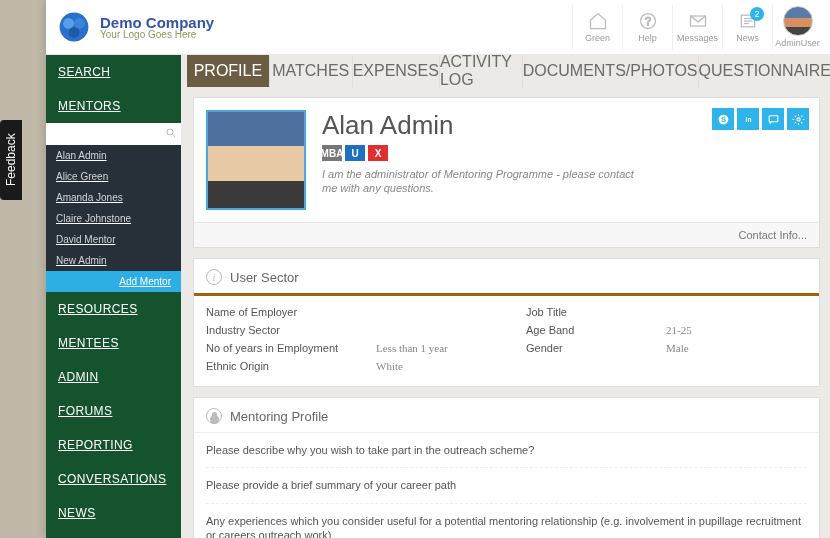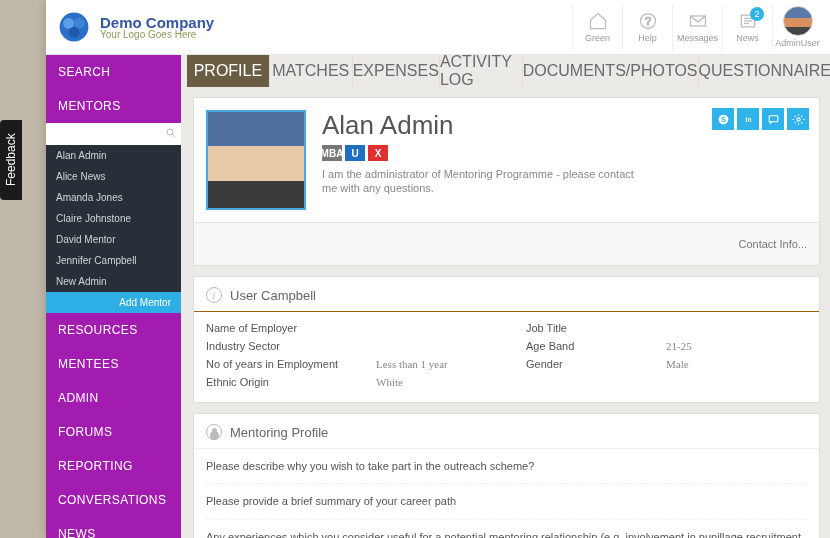--- a/index.html
+++ b/index.html
@@ -12,21 +12,21 @@
 .logo-icon { width: 36px; height: 36px; }
 .logo-text { display: flex; flex-direction: column; line-height: 1; }
 .logo-main { color: #3555a5; font-size: 15px; font-weight: 600; }
 .logo-sub { color: #8a9b5a; font-size: 10px; }
 .header-spacer { flex: 1; }
 .header-item { width: 50px; height: 45px; border-left: 1px solid #efefef; display: flex; flex-direction: column; align-items: center; justify-content: center; gap: 2px; color: #9a9a9a; font-size: 9px; cursor: pointer; position: relative; }
 .header-item svg { width: 20px; height: 20px; }
 .header-badge { position: absolute; top: 2px; right: 8px; width: 14px; height: 14px; background: #2eb4ea; color: #fff; border-radius: 50%; font-size: 9px; display: flex; align-items: center; justify-content: center; }
 .avatar { width: 30px; height: 30px; border-radius: 50%; background: linear-gradient(#5a7aa8 40%, #d89060 40% 70%, #444 70%); border: 1px solid #ccc; }
 .body { flex: 1; display: flex; overflow: hidden; }
-.sidebar { width: 135px; background: #a21caf; color: #fff; overflow-y: auto; }
+.sidebar { width: 135px; background: #14532d; color: #fff; overflow-y: auto; text-decoration: underline; }
 .side-h { padding: 10px 12px; font-size: 12px; letter-spacing: .4px; cursor: pointer; }
 .sub-search { position: relative; }
 .sub-search input { width: 100%; border: none; background: #fff; height: 22px; padding: 0 20px 0 6px; font-size: 10px; color: #444; }
 .sub-search .sicn { position: absolute; right: 4px; top: 4px; color: #bbb; }
 .sub-item { padding: 5px 10px; font-size: 10px; color: #d0d4d8; cursor: pointer; background: #273039; }
 .sub-item.active { background: #2dafe6; color: #fff; text-align: right; }
 .main { flex: 1; background: #eceae6; overflow-y: auto; }
 .tabs { display: flex; background: #eceae6; font-size: 16px; color: #6a6a6a; height: 32px; }
 .tab { flex: 1; display: flex; align-items: center; justify-content: center; cursor: pointer; border-right: 1px solid #e2ded7; }
 .tab.first { flex: 0 0 6px; border: none; }
@@ -34,29 +34,29 @@
 .content { padding: 10px 12px 30px 12px; display: flex; flex-direction: column; gap: 10px; }
 .card { background: #fff; border: 1px solid #ddd; }
 .profile-head { display: flex; gap: 16px; padding: 12px; position: relative; }
 .profile-photo { width: 100px; height: 100px; background: linear-gradient(#4f6f9f 0 35%, #e8c9a5 35% 72%, #3a3a3a 72%); border: 2px solid #4aa8e0; }
 .profile-info h1 { font-size: 26px; font-weight: 400; color: #555; }
 .profile-badges { display: flex; gap: 3px; margin: 4px 0 6px; }
 .pb { width: 20px; height: 16px; font-size: 10px; color: #fff; display: flex; align-items: center; justify-content: center; font-weight: bold; }
 .pb.mba { background: #777; }
 .pb.u { background: #1f6fc0; }
 .pb.x { background: #e02f2f; }
-.profile-desc { font-size: 11px; color: #888; max-width: 330px; line-height: 1.3; }
+.profile-desc { font-size: 11px; color: #888; max-width: 330px; line-height: 1.3; font-style: italic; }
 .profile-actions { position: absolute; top: 10px; right: 10px; display: flex; gap: 3px; }
 .pa-btn { width: 22px; height: 22px; background: #2eb4ea; color: #fff; display: flex; align-items: center; justify-content: center; cursor: pointer; }
 .pa-btn svg { width: 13px; height: 13px; }
-.contact-footer { border-top: 1px solid #e6e6e6; background: #f7f7f7; text-align: right; padding: 15px 12px; font-size: 11px; color: #777; cursor: pointer; }
+.contact-footer { border-top: 1px solid #e6e6e6; background: #f7f7f7; text-align: right; padding: 6px 12px; font-size: 11px; color: #777; cursor: pointer; }
 .section-title { display: flex; align-items: center; gap: 8px; padding: 10px 12px 8px; font-size: 13px; color: #666; }
 .section-title .ic { width: 16px; height: 16px; border: 1.5px solid #bbb; border-radius: 50%; display: flex; align-items: center; justify-content: center; font-size: 10px; color: #bbb; font-style: italic; font-family: Georgia, serif; }
 .section-title .ic.person::before { content: ''; width: 5px; height: 5px; border-radius: 50%; background: #bbb; box-shadow: 0 5px 0 2px #bbb; margin-top: -4px; }
-.grid { display: grid; grid-template-columns: 150px 130px 120px 120px; gap: 6px 20px; padding: 0 12px 14px; font-size: 11px; color: #555; border-top: 1px solid #a16207; margin-top: 0; padding-top: 10px; }
+.grid { display: grid; grid-template-columns: 150px 130px 120px 120px; gap: 6px 20px; padding: 0 12px 14px; font-size: 11px; color: #555; border-top: 3px solid #a16207; margin-top: 0; padding-top: 10px; }
 .gl { color: #555; }
 .gv { color: #888; font-family: Liberation Serif, serif; }
 .qlist { padding: 0 12px 14px; font-size: 11px; color: #555; border-top: 1px solid #eee; }
 .qitem { padding: 10px 0; border-bottom: 1px dashed #eee; line-height: 1.3; }
 .qitem:last-child { border-bottom: none; }
 ::-webkit-scrollbar { width: 8px; }
 ::-webkit-scrollbar-thumb { background: #b9b5ac; }
 </style>
 </head>
 <body>
@@ -121,25 +121,24 @@
       <div class="side-h">MENTORS</div>
       <div class="sub-search">
         <input placeholder="" style="">
         <svg class="sicn" width="12" height="12" viewBox="0 0 24 24" fill="none" stroke="#bbb" stroke-width="2">
             <circle cx="10" cy="10" r="6"></circle>
             <line x1="15" y1="15" x2="20" y2="20"></line>
           </svg>
       </div>
       <div id="mentor-list">
           <div class="sub-item">Alan Admin</div>
-          <div class="sub-item">Alice News</div>
+          <div class="sub-item">Alice Green</div>
           <div class="sub-item">Amanda Jones</div>
           <div class="sub-item">Claire Johnstone</div>
           <div class="sub-item">David Mentor</div>
-          <div class="sub-item">Jennifer Campbell</div>
           <div class="sub-item">New Admin</div>
         </div>
       <div class="sub-item active">Add Mentor</div>
       <div class="side-h">RESOURCES</div>
       <div class="side-h">MENTEES</div>
       <div class="side-h">ADMIN</div>
       <div class="side-h">FORUMS</div>
       <div class="side-h">REPORTING</div>
       <div class="side-h">CONVERSATIONS</div>
       <div class="side-h">NEWS</div>
@@ -189,21 +188,21 @@
                   </svg>
                 </div>
             </div>
           </div>
           <div class="contact-footer">Contact Info...</div>
         </div>
 
         <div class="card">
           <div class="section-title">
               <span class="ic">i</span>
-              <span>User Campbell</span>
+              <span>User Sector</span>
             </div>
           <div class="grid">
             <div class="gl">Name of Employer</div>
             <div class="gv"></div>
             <div class="gl">Job Title</div>
             <div class="gv"></div>
             <div class="gl">Industry Sector</div>
             <div class="gv"></div>
             <div class="gl">Age Band</div>
             <div class="gv">21-25</div>

